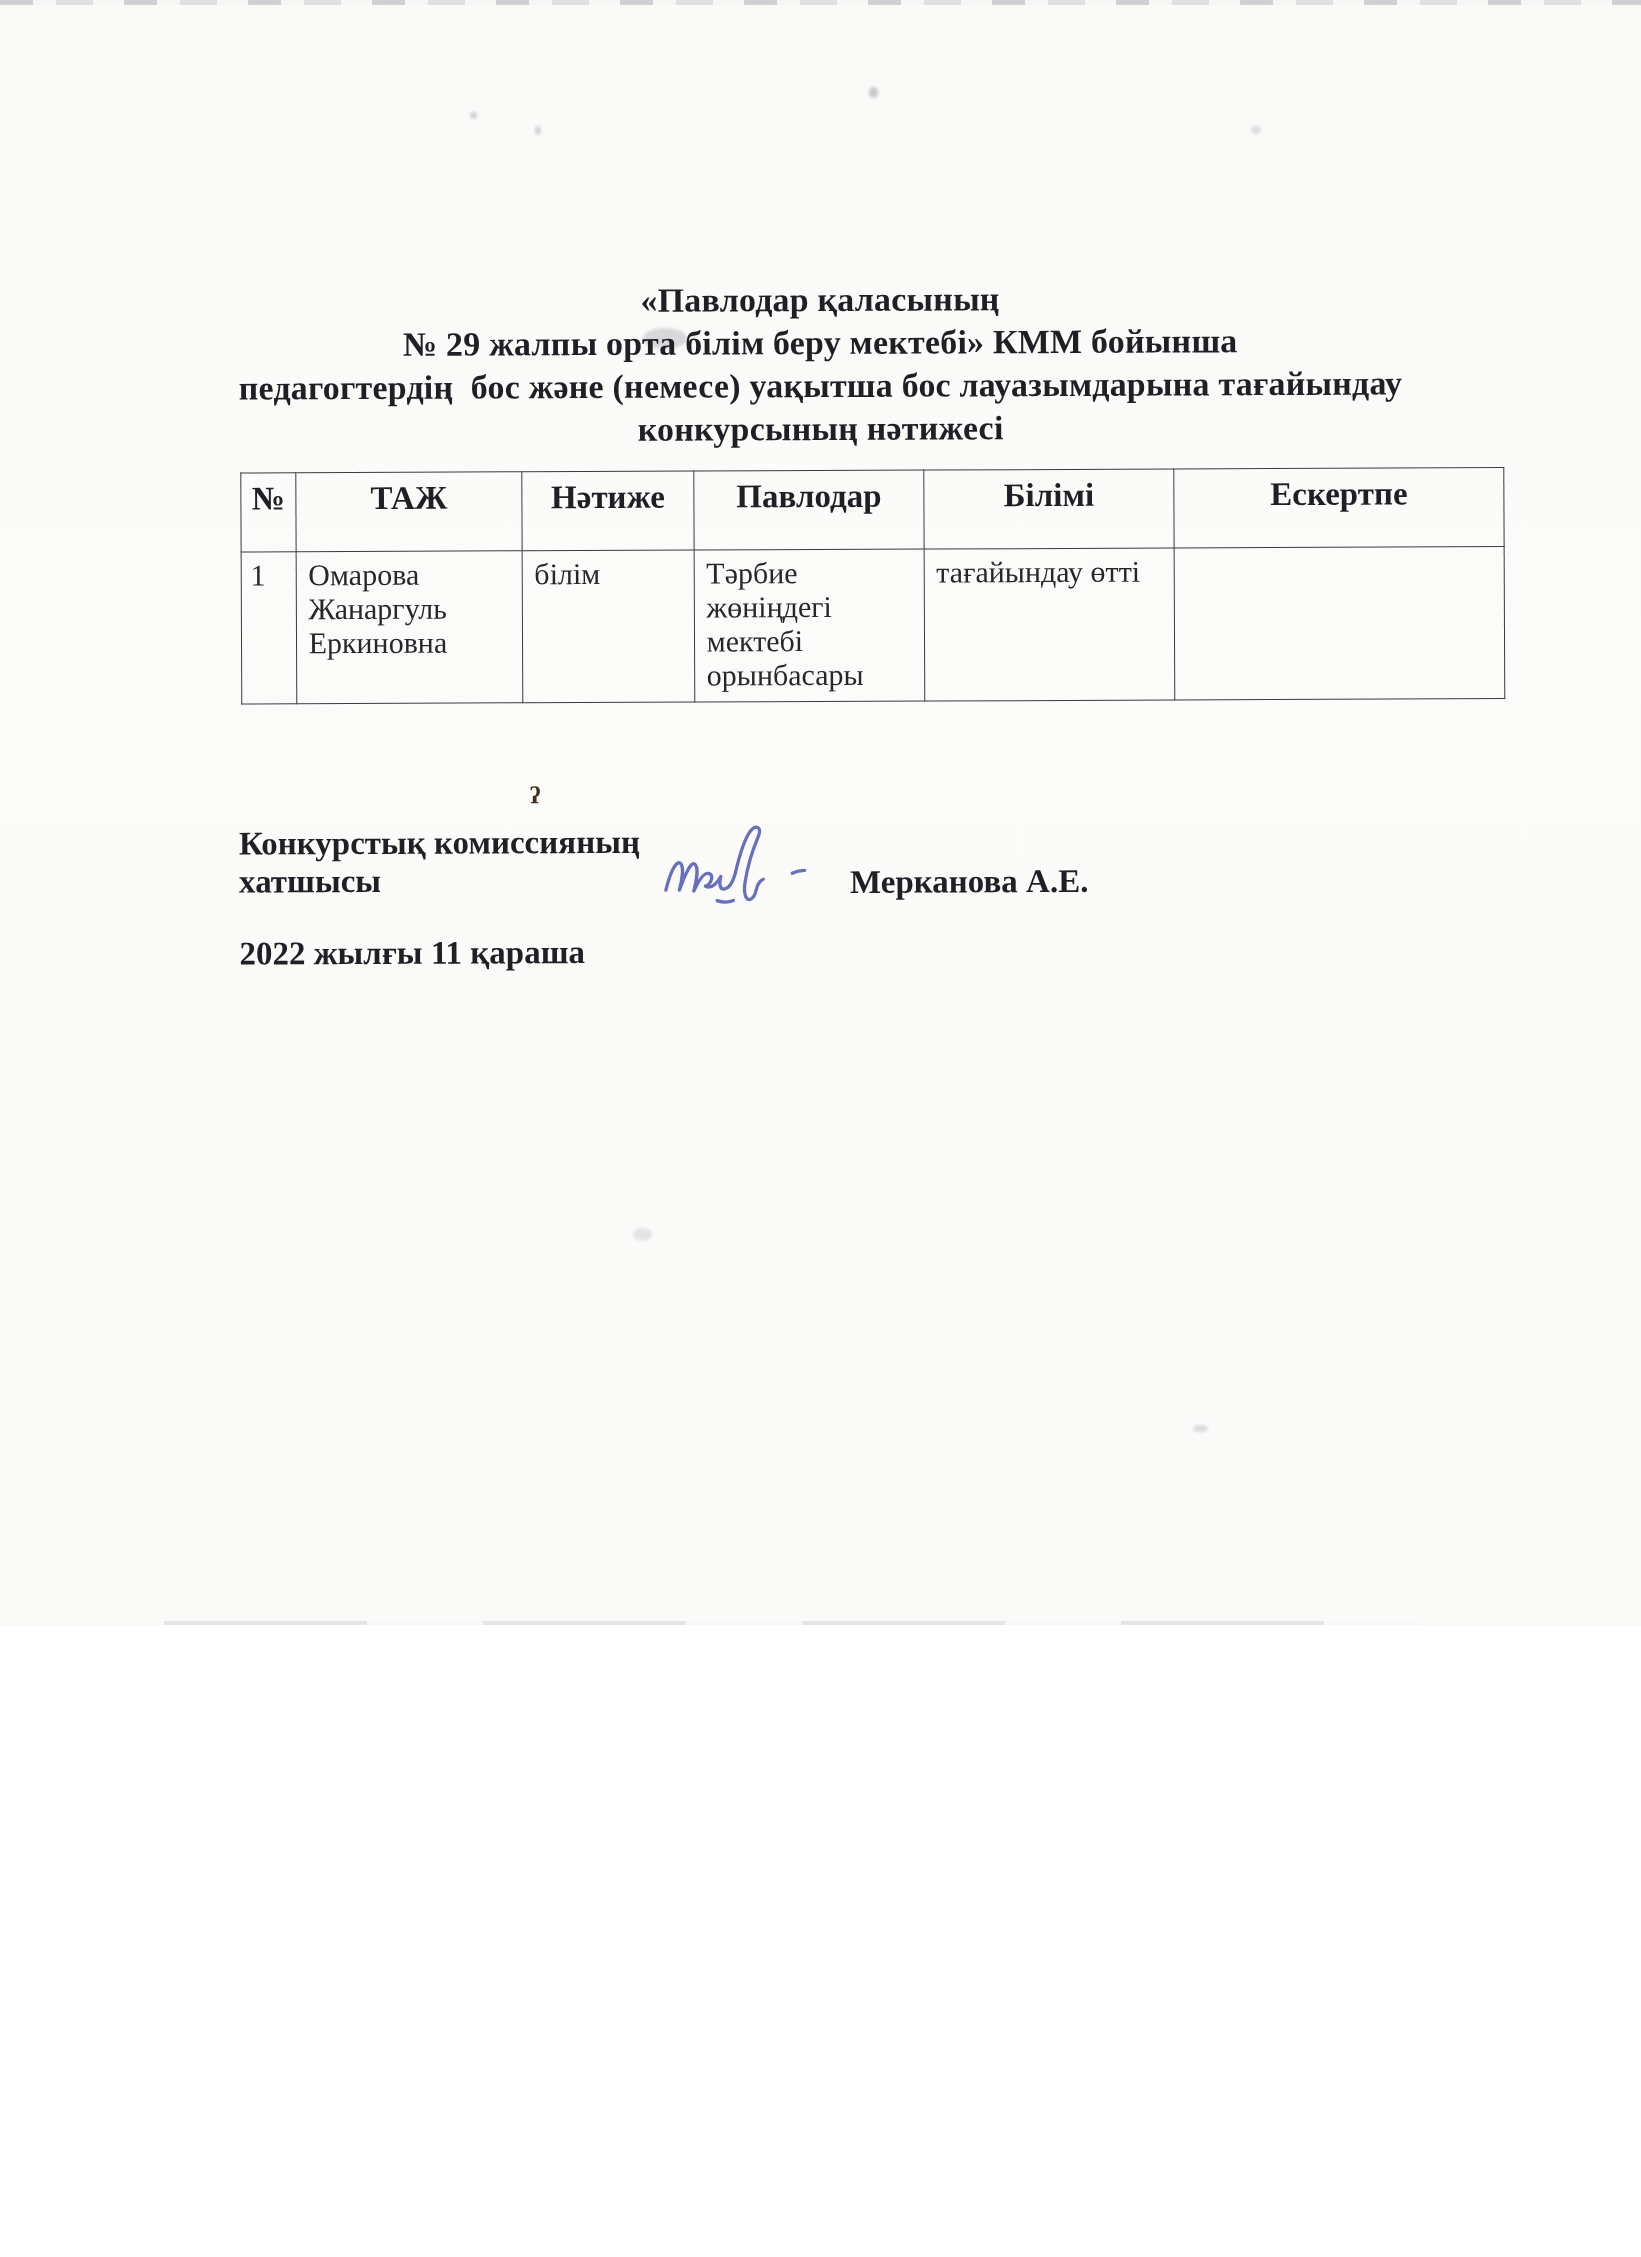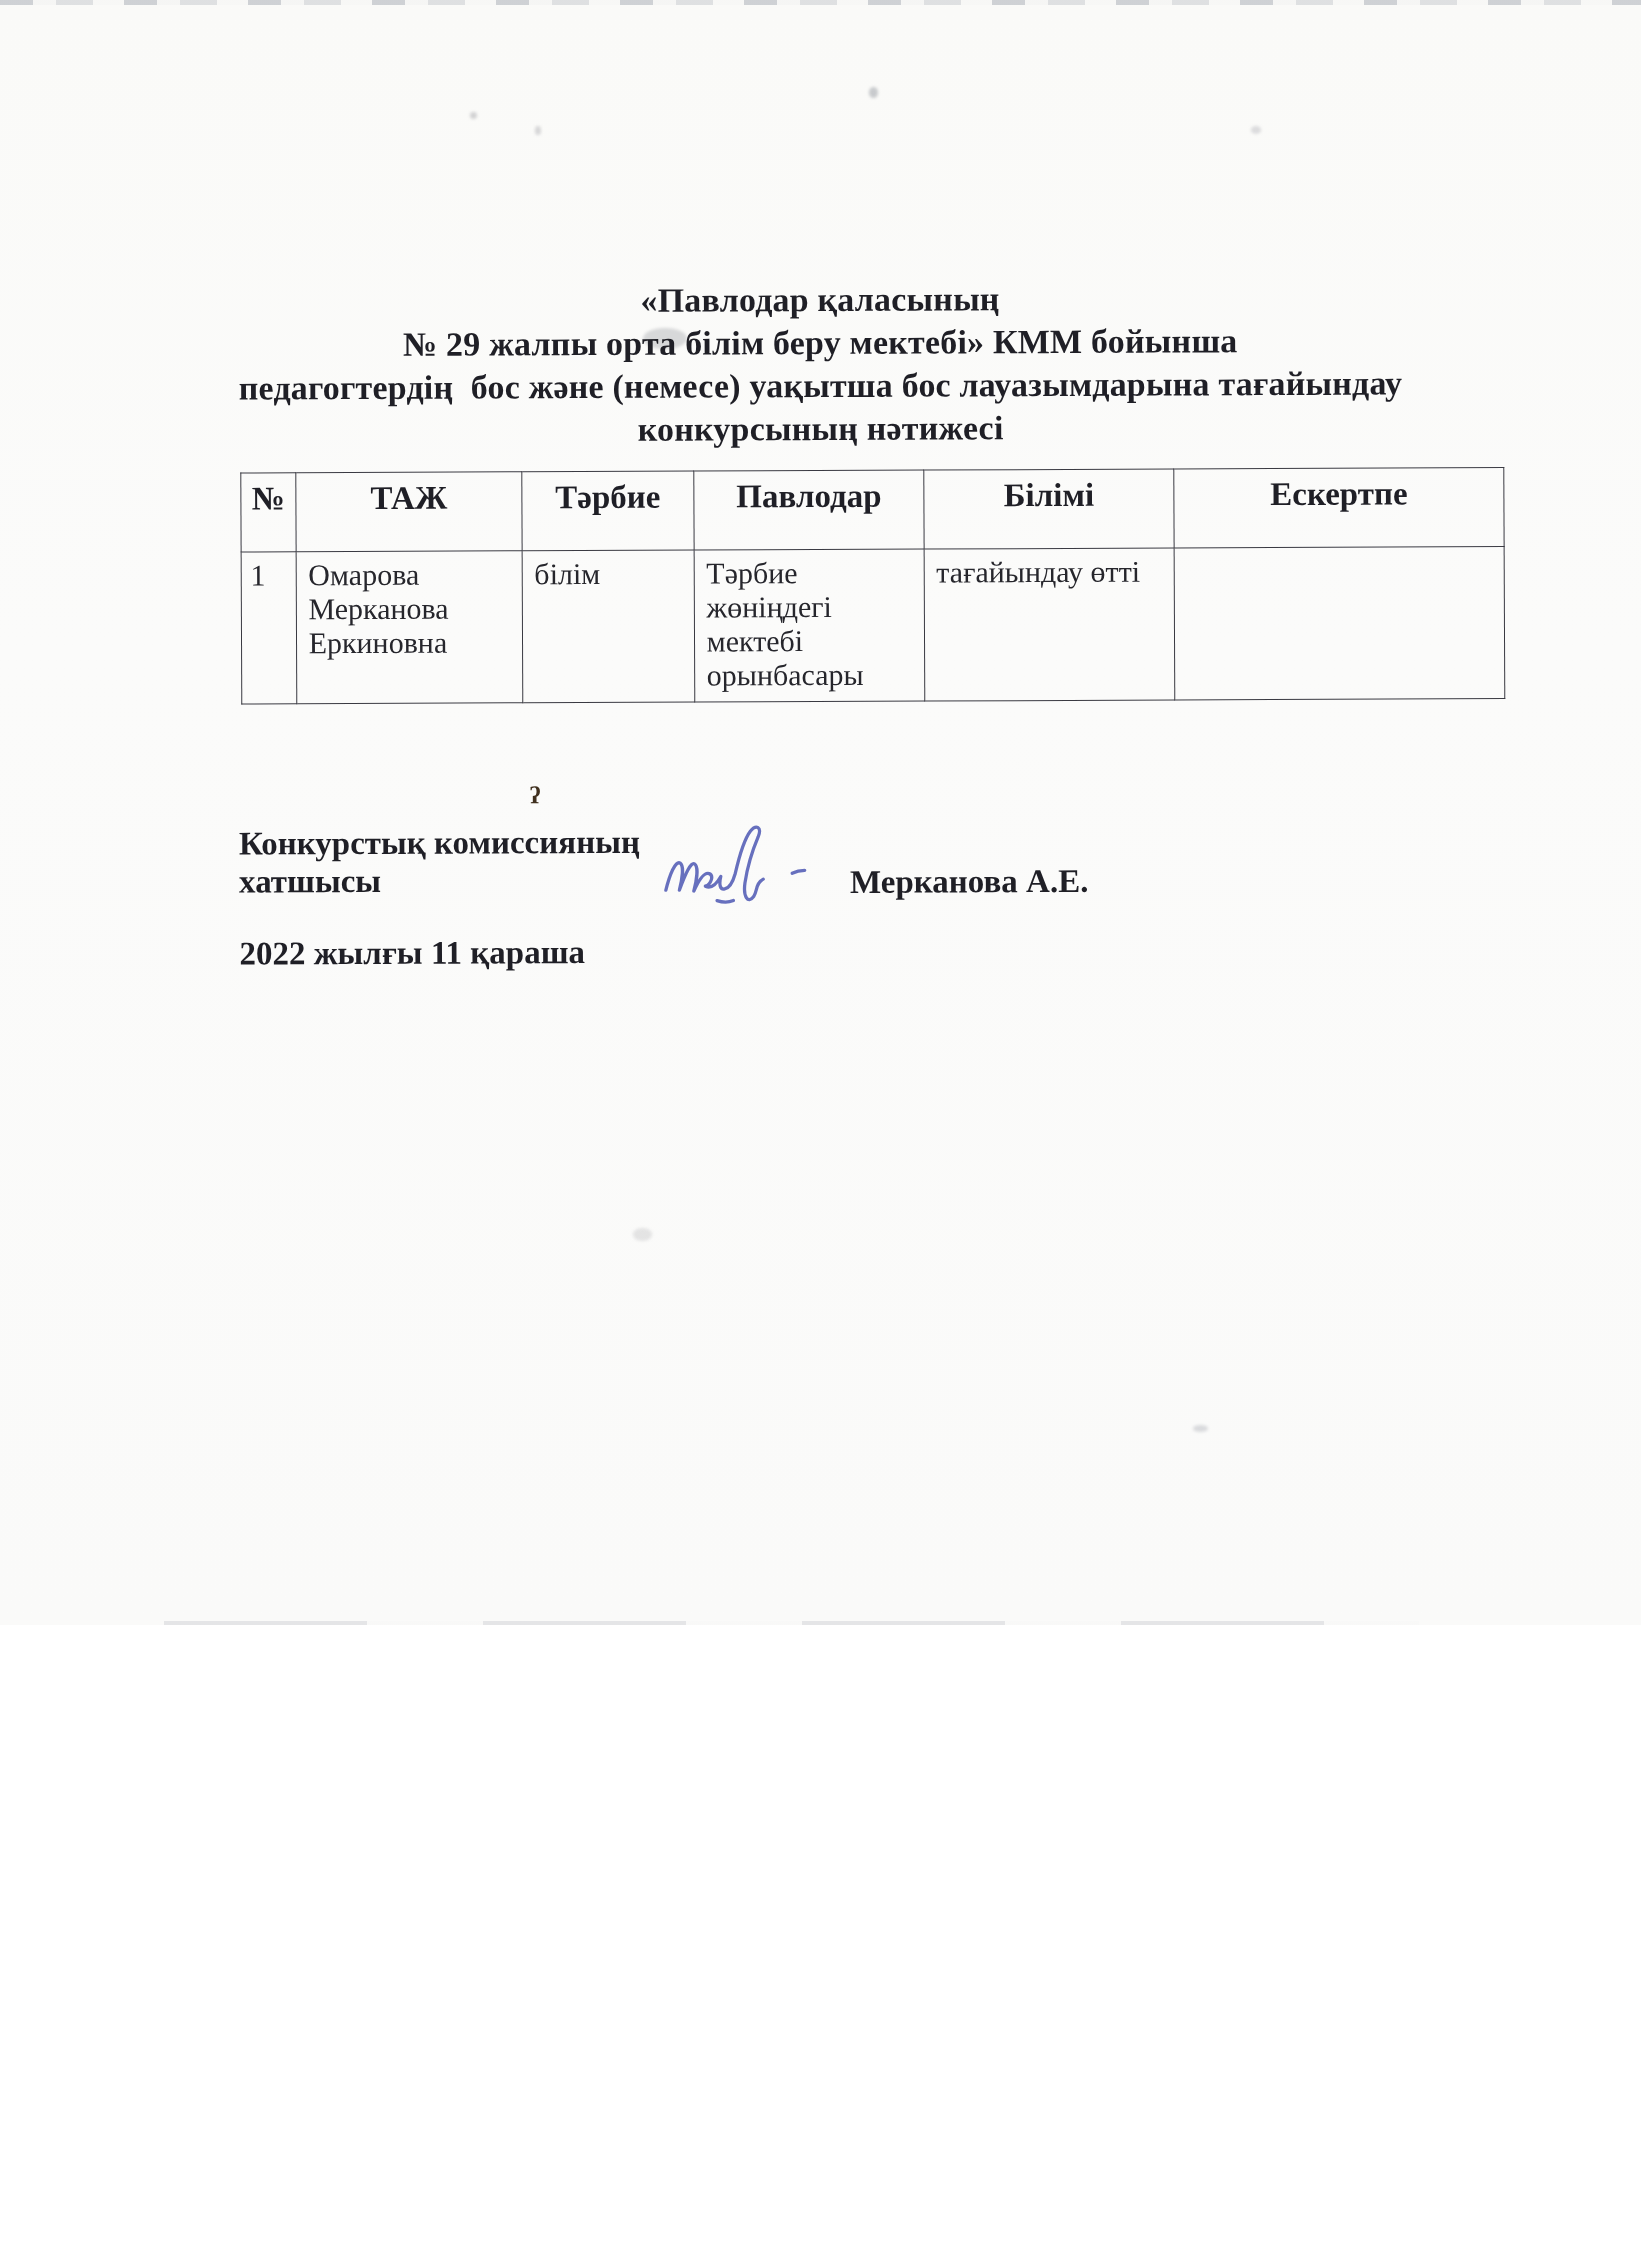--- a/index.html
+++ b/index.html
@@ -107,30 +107,30 @@
           <col style="width:226px">
           <col style="width:172px">
         <col style="width:230px">
           <col style="width:250px">
           <col style="width:330px">
       </colgroup>
       <thead>
         <tr>
           <th>№</th>
           <th>ТАЖ</th>
-          <th>Тәрбие</th>
+          <th>Нәтиже</th>
           <th>Павлодар</th>
           <th>Білімі</th>
           <th>Ескертпе</th>
         </tr>
       </thead>
       <tbody>
         <tr>
           <td class="cell-num">1</td>
-          <td>Омарова Мерканова Еркиновна</td>
+          <td>Омарова Жанаргуль Еркиновна</td>
           <td>білім</td>
           <td>Тәрбие жөніңдегі мектебі орынбасары</td>
           <td>тағайындау өтті</td>
           <td></td>
         </tr>
       </tbody>
     </table>
 
     <div class="stray">ʔ</div>
 

